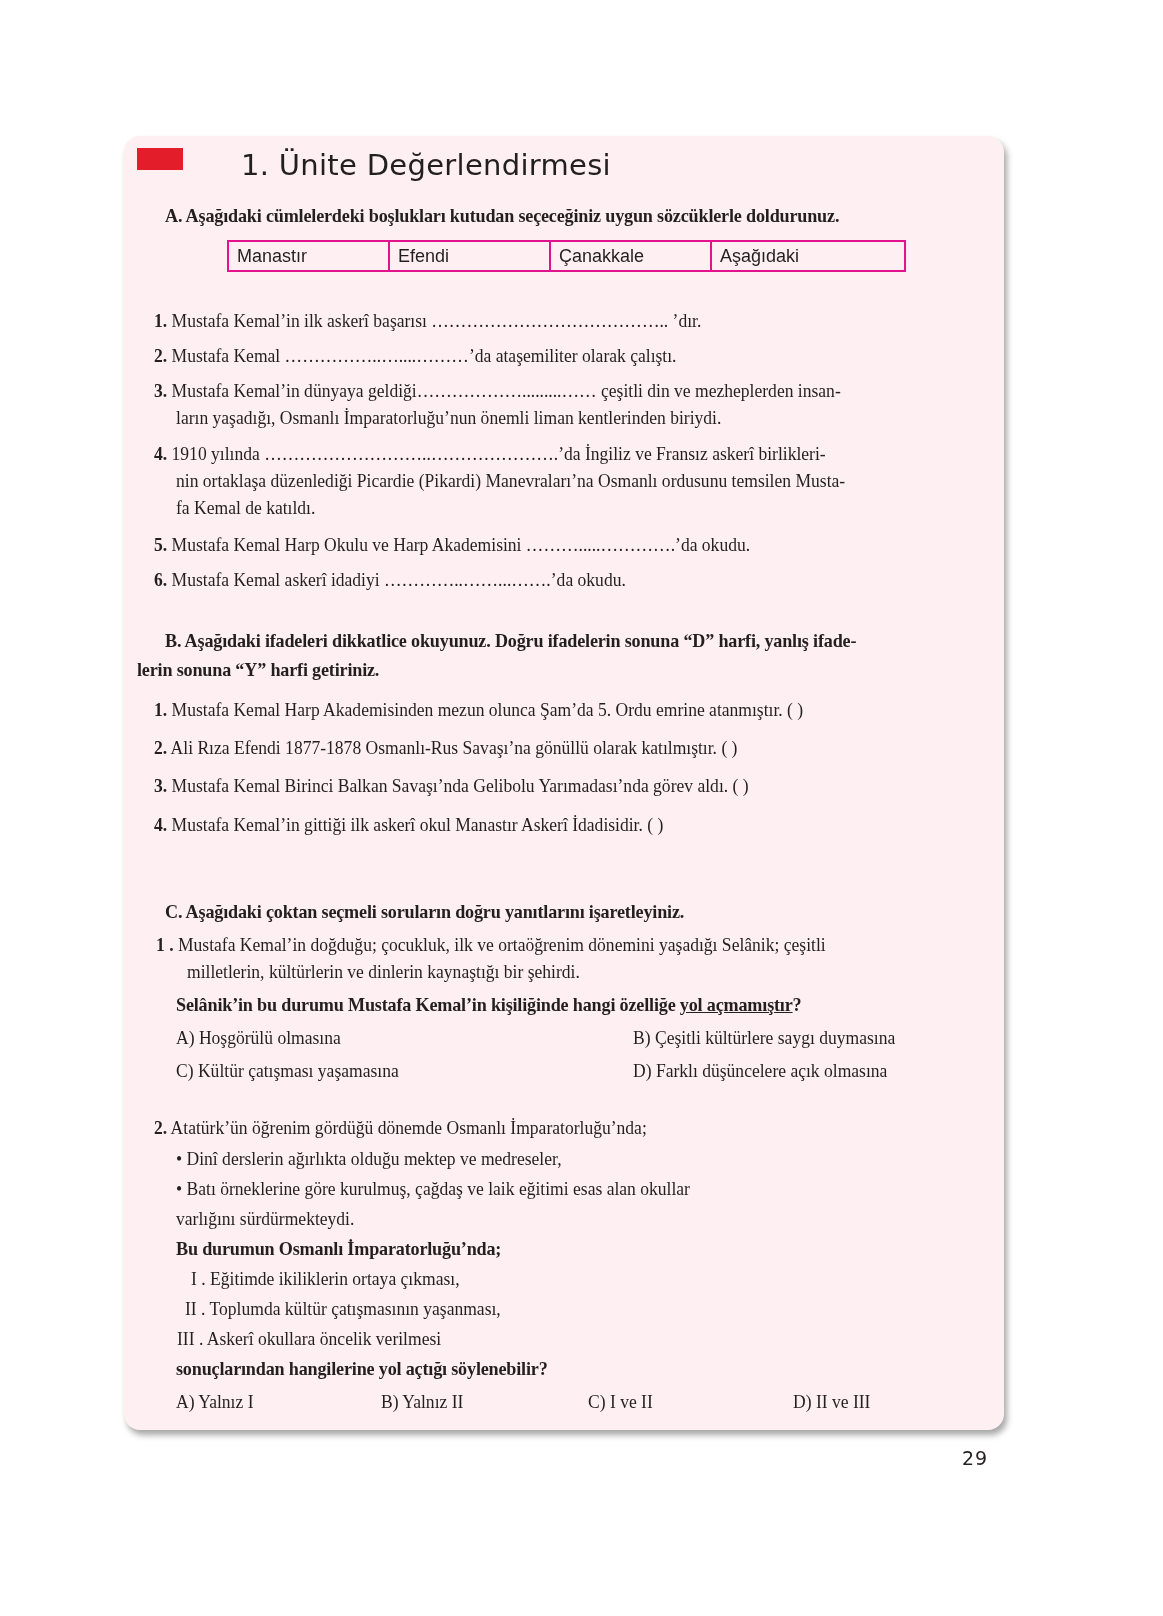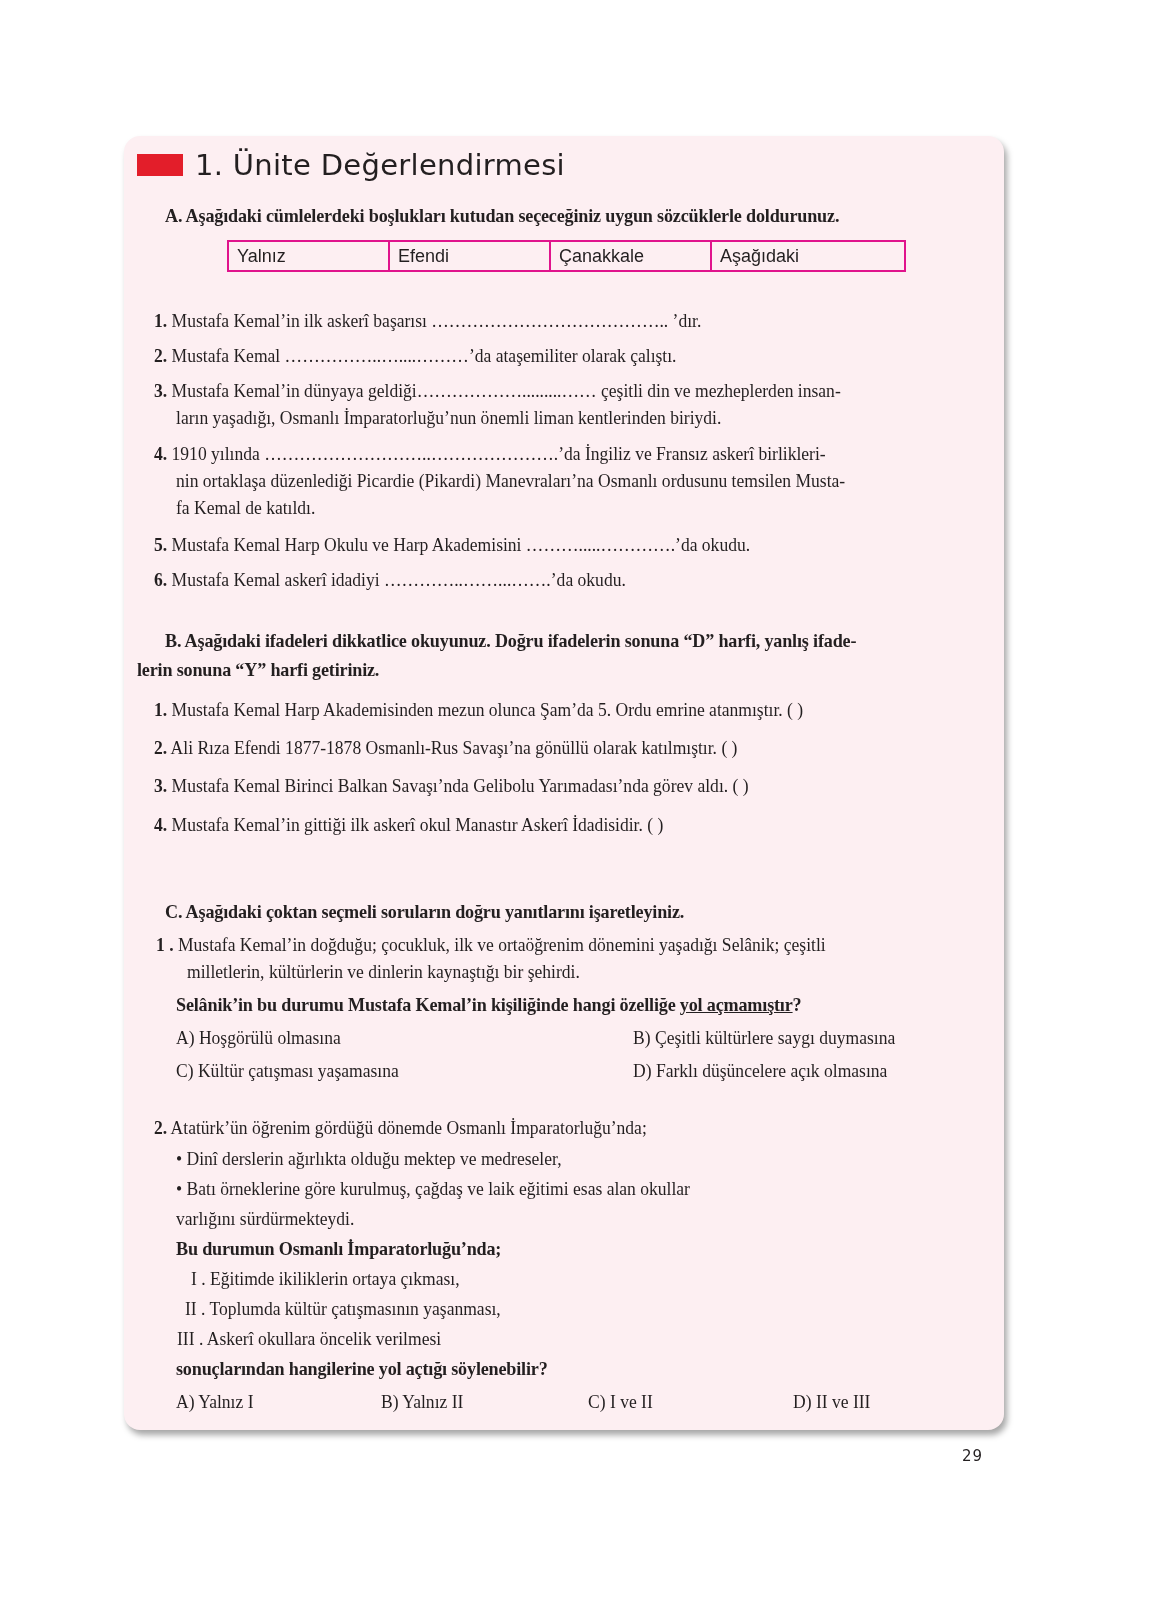--- a/index.html
+++ b/index.html
@@ -13,21 +13,21 @@
     .card {
       position: absolute;
       left: 124px; top: 136px;
       width: 880px; height: 1294px;
       background: #fdeff2;
       border-radius: 16px;
       box-shadow: 3px 5px 6px rgba(0,0,0,0.35);
     }
     .title-row {
       position: absolute; left: 137px; top: 148px;
-      display: flex; align-items: center;
+      display: flex; align-items: flex-start; gap: 46px;
     }
     .title-bar {
       width: 46px; height: 22px; background: #e31e2a; margin-right: 12px;
     }
     .title {
       font-family: "DejaVu Sans", sans-serif;
       font-size: 29px; font-weight: 500; letter-spacing: 0.3px;
       color: #231f20;
     }
     .abs { position: absolute; }
@@ -49,40 +49,40 @@
     table.words td {
       border: 2px solid #e0138c;
       padding: 2px 8px 1px 8px;
       height: 25px;
       color: #231f20;
       white-space: nowrap;
     }
     .u { text-decoration: underline; }
     .page-num {
       position: absolute; left: 962px; top: 1447px;
-      font-family: "DejaVu Sans", sans-serif; font-size: 15px; color: #231f20;
+      font-family: "DejaVu Sans", sans-serif; font-size: 19px; color: #231f20;
       letter-spacing: 1px;
     }
   </style>
 </head>
 <body>
 
 <div class="card"></div>
 
 <div class="title-row">
   <div class="title-bar"></div>
   <div class="title">1. Ünite Değerlendirmesi</div>
 </div>
 
 <div class="abs instr" style="left:165px; top:205px;">A. Aşağıdaki cümlelerdeki boşlukları kutudan seçeceğiniz uygun sözcüklerle doldurunuz.</div>
 
 <table class="words">
   <tbody>
       <tr>
-    <td style="width:143px">Yalnız</td>
+    <td style="width:143px">Manastır</td>
     <td style="width:143px">Efendi</td>
     <td style="width:143px">Çanakkale</td>
     <td style="width:176px">Aşağıdaki</td>
   </tr>
 </tbody>
   </table>
 
 <div class="abs line" style="left:154px; top:310px;">
   <span class="num">1.</span>
   <span>Mustafa Kemal’in ilk askerî başarısı ………………………………….. ’dır.</span>

